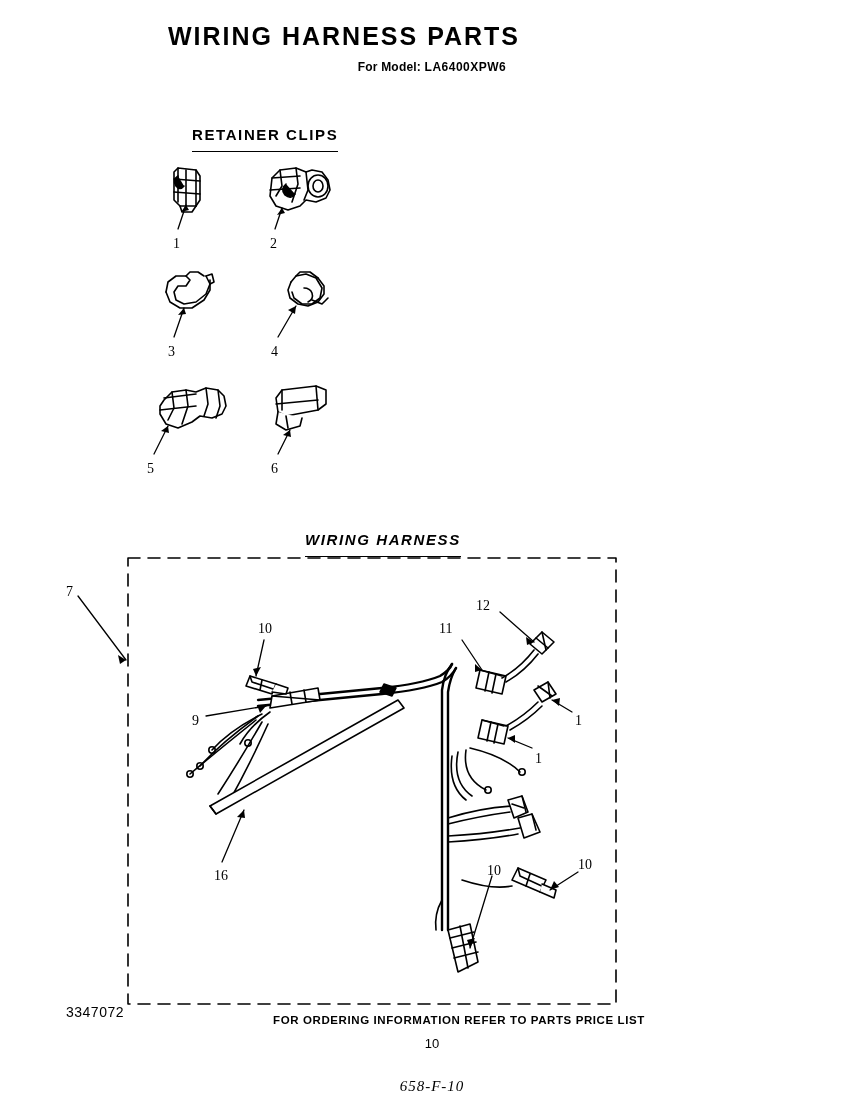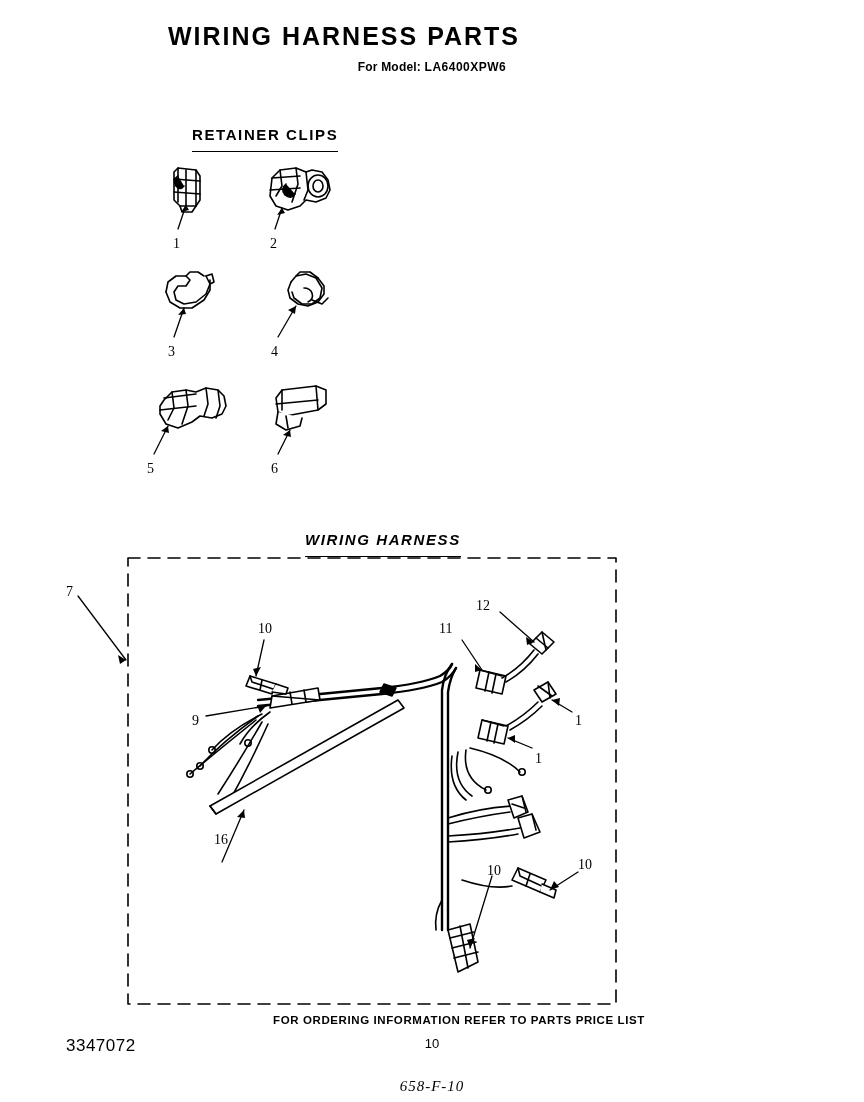--- a/index.html
+++ b/index.html
@@ -69,22 +69,22 @@
     left: 0; top: 1014px;
     width: 864px;
     text-align: center;
     font-size: 11.5px;
     font-weight: bold;
     letter-spacing: 0.6px;
     padding-left: 27px;
   }
   .part-number {
     position: absolute;
-    left: 66px; top: 1036px;
-    font-size: 17px;
+    left: 66px; top: 1004px;
+    font-size: 14px;
     letter-spacing: 0.5px;
   }
   .page-number {
     position: absolute;
     left: 0; top: 1036px;
     width: 864px;
     text-align: center;
     font-size: 13px;
   }
   .sheet-code {
@@ -334,20 +334,20 @@
 
   <div class="callout" style="left:66px;  top:584px;">7</div>
   <div class="callout" style="left:192px; top:713px;">9</div>
   <div class="callout" style="left:258px; top:621px;">10</div>
   <div class="callout" style="left:439px; top:621px;">11</div>
   <div class="callout" style="left:476px; top:598px;">12</div>
   <div class="callout" style="left:535px; top:751px;">1</div>
   <div class="callout" style="left:575px; top:713px;">1</div>
   <div class="callout" style="left:487px; top:863px;">10</div>
   <div class="callout" style="left:578px; top:857px;">10</div>
-  <div class="callout" style="left:214px; top:832px;">16</div>
+  <div class="callout" style="left:214px; top:868px;">16</div>
 
   <div class="footer-note">FOR ORDERING INFORMATION REFER TO PARTS PRICE LIST</div>
   <div class="part-number">3347072</div>
   <div class="page-number">10</div>
   <div class="sheet-code">658-F-10</div>
 
 </div>
 
 </body></html>

